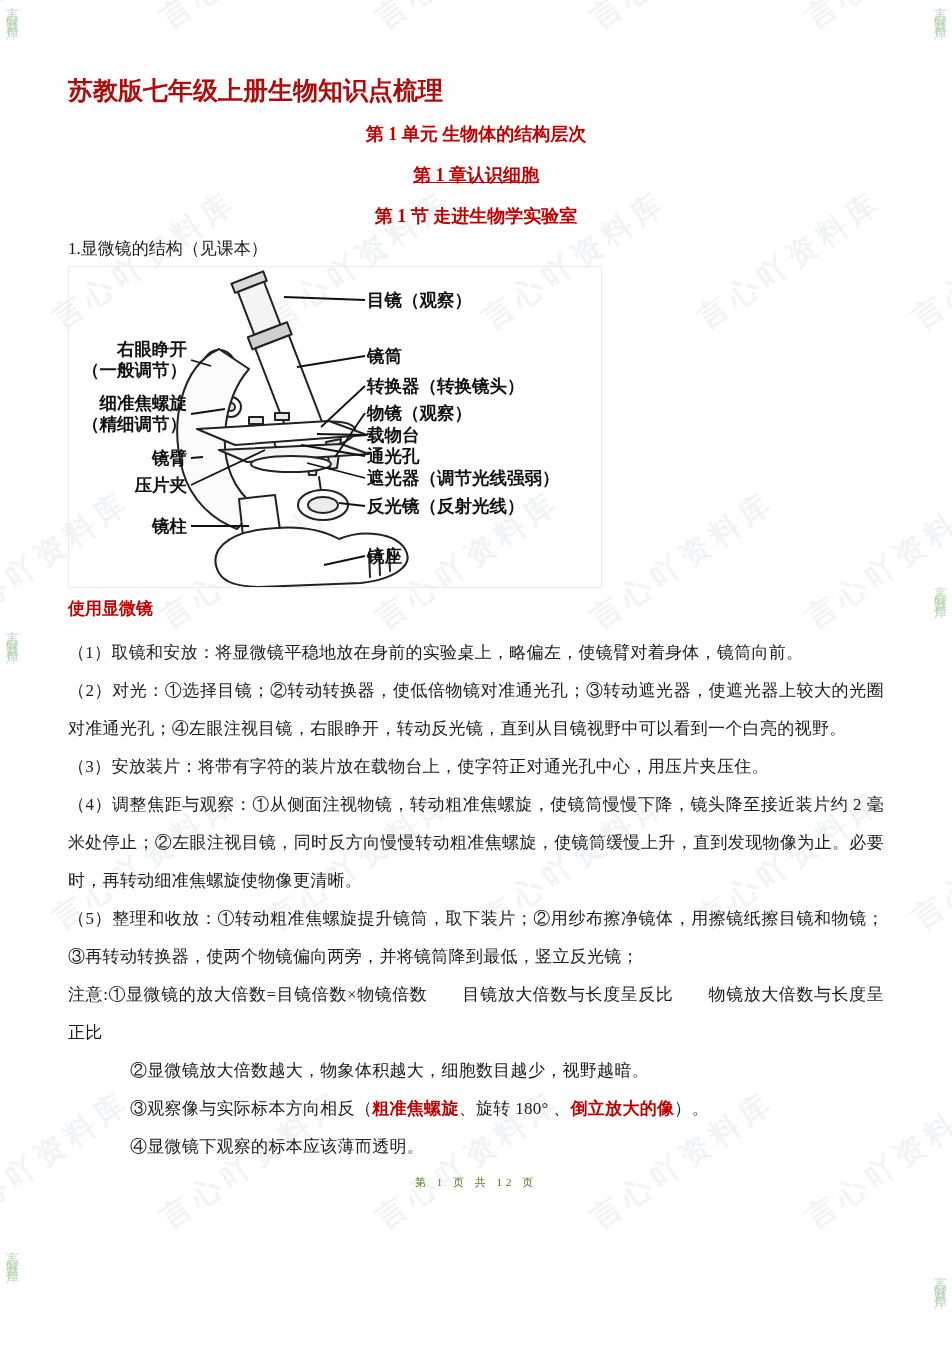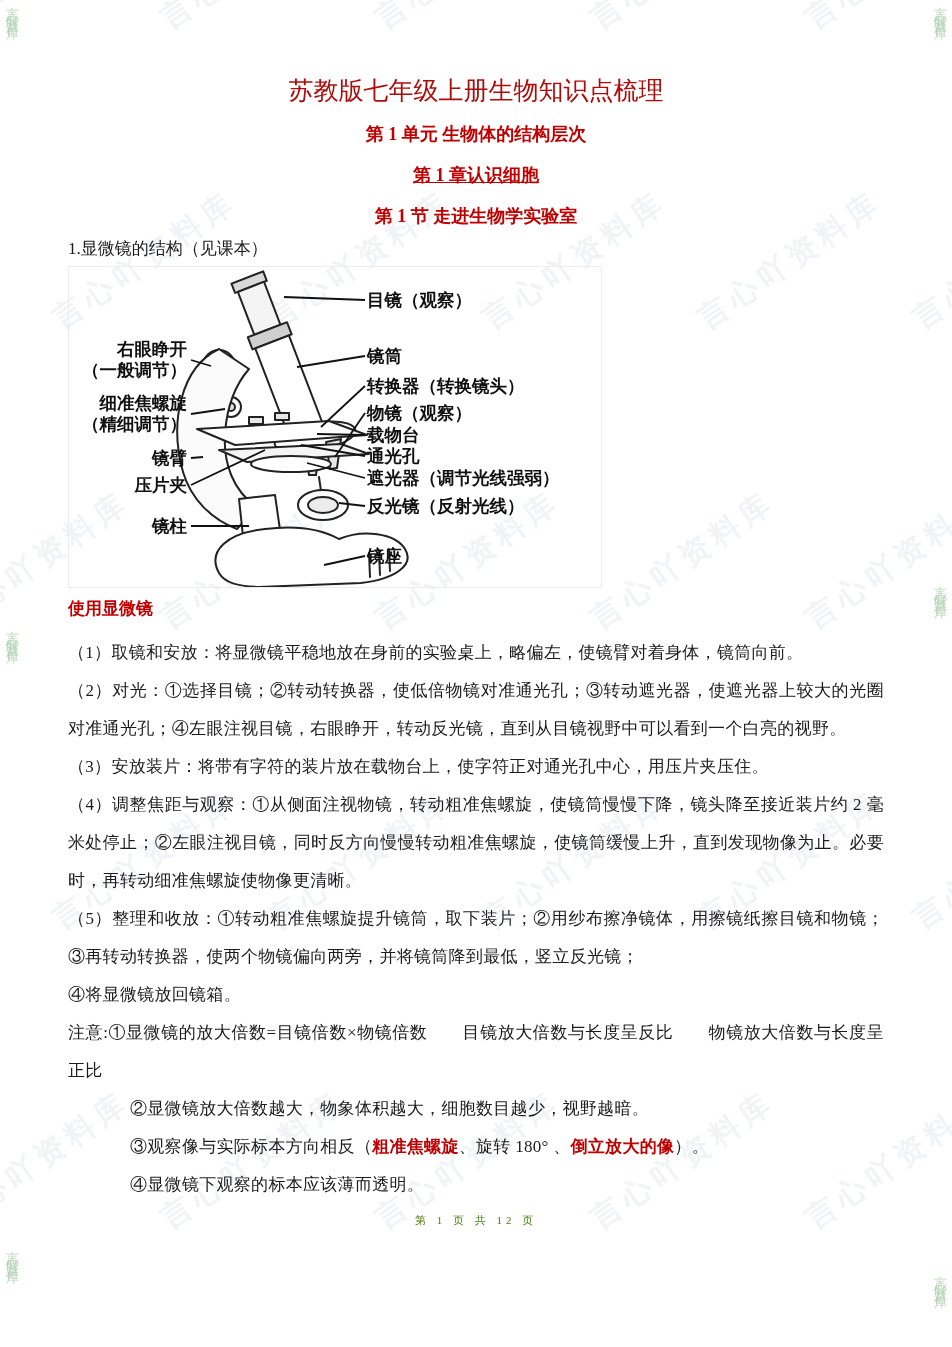--- a/index.html
+++ b/index.html
@@ -36,22 +36,22 @@
   }
   .wm-edge.tl{left:3px;top:-4px;}
   .wm-edge.tr{right:3px;top:-4px;}
   .wm-edge.ml{left:3px;top:620px;}
   .wm-edge.mr{right:3px;top:575px;}
   .wm-edge.bl{left:3px;top:1240px;}
   .wm-edge.br{right:3px;top:1265px;}
   
   .content{position:relative;z-index:1;padding:0 68px;}
   .doc-title{
-    margin:76px 0 0;text-align:center;
-    font-size:25px;line-height:30px;font-weight:normal;
+    margin:76px 0 0;
+    font-size:25px;line-height:30px;font-weight:bold;
     color:var(--title-red);
   }
   .doc-subtitle{
     text-align:center;font-weight:bold;
     font-size:18px;line-height:24px;color:var(--accent-red);
   }
   .sub1{margin-top:16px;} .sub2{margin-top:17px;text-decoration:underline;} .sub3{margin-top:17px;}
   .intro-line{margin-top:8px;font-size:17px;line-height:26px;}
   
   .figure{
@@ -211,21 +211,20 @@
     </div>
 
     <div class="usage-heading">使用显微镜</div>
 
     <div class="paragraphs" id="paragraphs">
         <p class="bodyline"><span>（1）取镜和安放：将显微镜平稳地放在身前的实验桌上，略偏左，使镜臂对着身体，镜筒向前。</span></p>
         <p class="bodyline"><span>（2）对光：①选择目镜；②转动转换器，使低倍物镜对准通光孔；③转动遮光器，使遮光器上较大的光圈对准通光孔；④左眼注视目镜，右眼睁开，转动反光镜，直到从目镜视野中可以看到一个白亮的视野。</span></p>
         <p class="bodyline"><span>（3）安放装片：将带有字符的装片放在载物台上，使字符正对通光孔中心，用压片夹压住。</span></p>
         <p class="bodyline"><span>（4）调整焦距与观察：①从侧面注视物镜，转动粗准焦螺旋，使镜筒慢慢下降，镜头降至接近装片约 2 毫米处停止；②左眼注视目镜，同时反方向慢慢转动粗准焦螺旋，使镜筒缓慢上升，直到发现物像为止。必要时，再转动细准焦螺旋使物像更清晰。</span></p>
         <p class="bodyline"><span>（5）整理和收放：①转动粗准焦螺旋提升镜筒，取下装片；②用纱布擦净镜体，用擦镜纸擦目镜和物镜；③再转动转换器，使两个物镜偏向两旁，并将镜筒降到最低，竖立反光镜；</span></p>
-        <p class="bodyline"><span>④将显微镜放回镜箱。</span></p>
         <p class="bodyline"><span>注意:①显微镜的放大倍数=目镜倍数×物镜倍数　　目镜放大倍数与长度呈反比　　物镜放大倍数与长度呈正比</span></p>
         <p class="bodyline indent"><span>②显微镜放大倍数越大，物象体积越大，细胞数目越少，视野越暗。</span></p>
         <p class="bodyline indent"><span>③观察像与实际标本方向相反（</span><span class="red-em">粗准焦螺旋</span><span>、旋转 180° 、</span><span class="red-em">倒立放大的像</span><span>）。</span></p>
         <p class="bodyline indent"><span>④显微镜下观察的标本应该薄而透明。</span></p>
       </div>
 
     <div class="page-footer">第 1 页 共 12 页</div>
 
   </div>
 </div>

